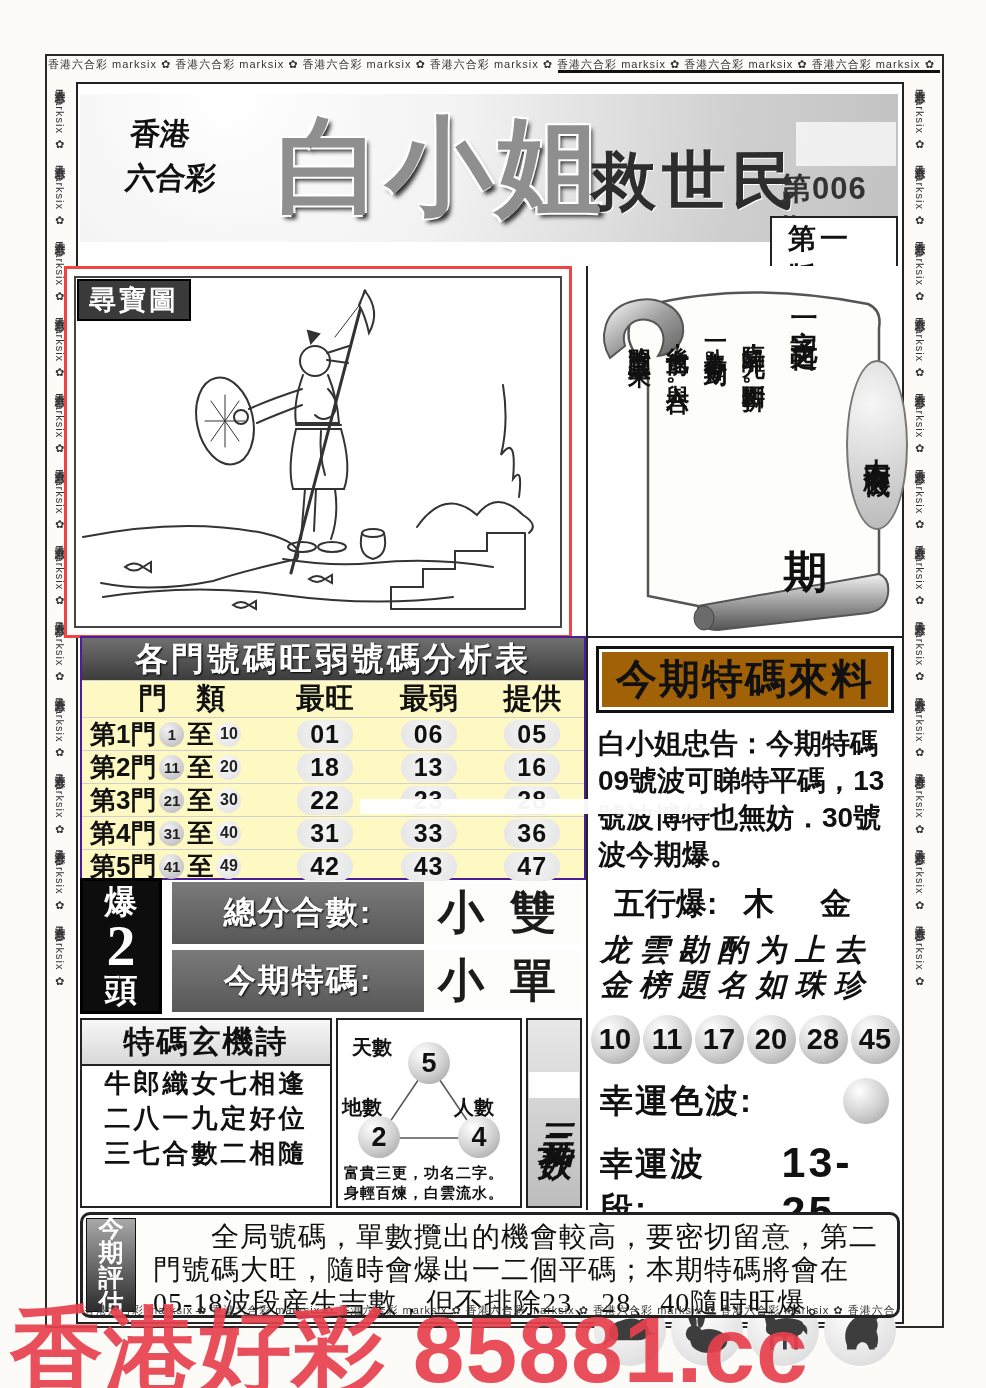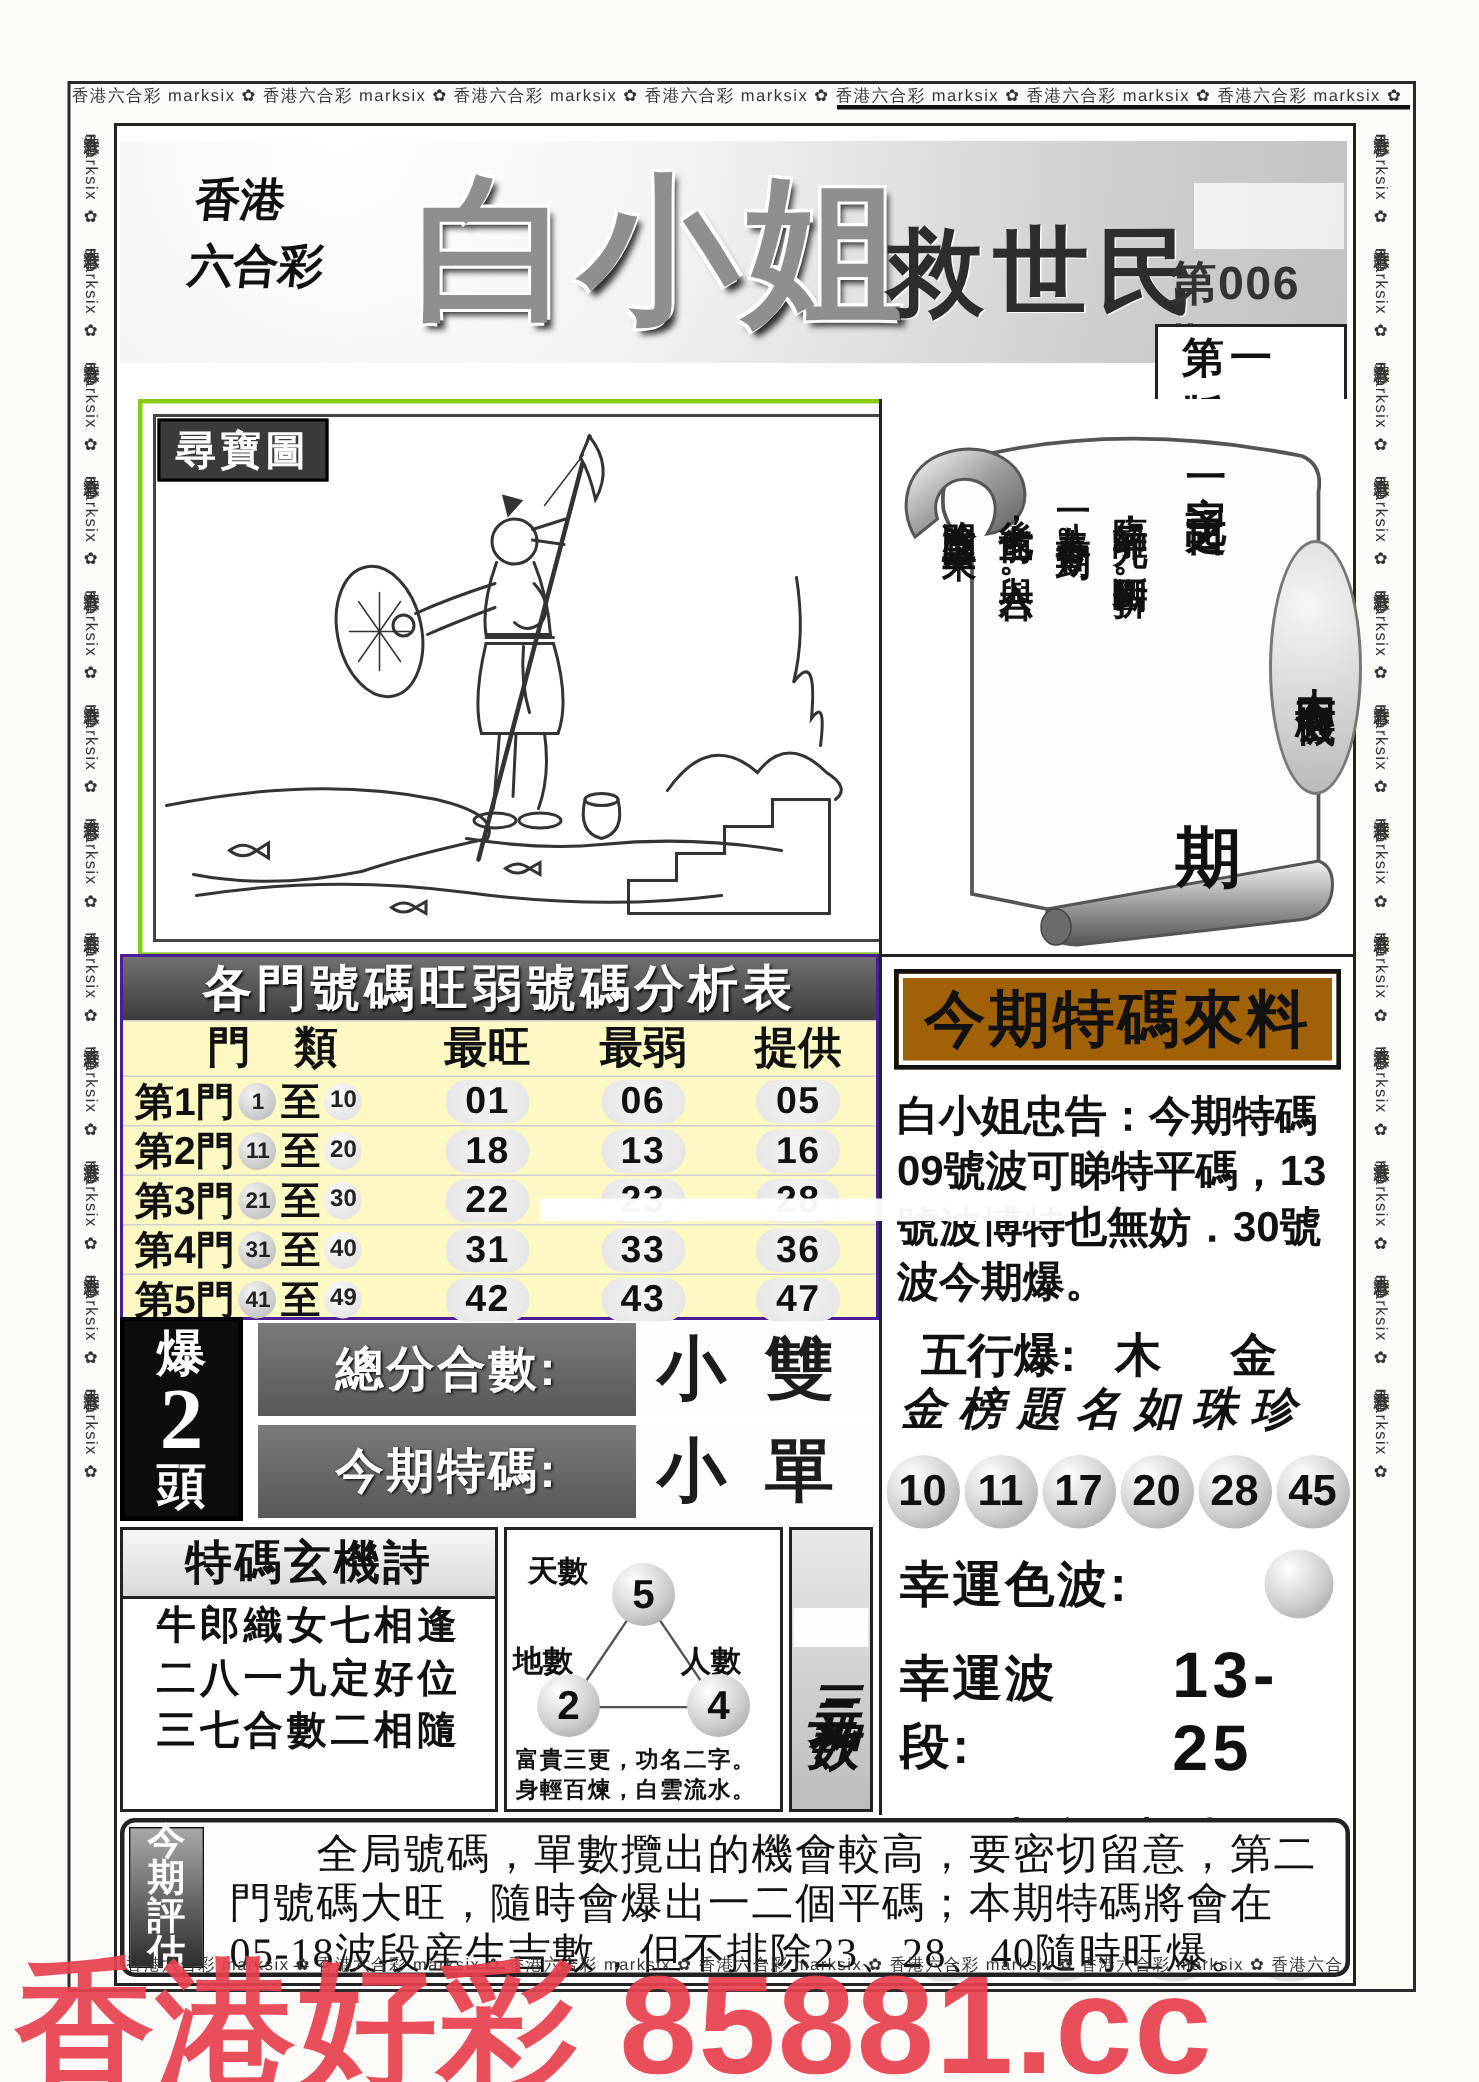--- a/index.html
+++ b/index.html
@@ -21,22 +21,22 @@
   .big-title{left:196px;top:2px;font-size:106px;font-weight:900;color:#8f8f8f;
     letter-spacing:4px;font-family:"Liberation Sans",sans-serif;
     text-shadow:-2px -2px 0 #fff,2px -2px 0 #fff,-2px 2px 0 #fff,3px 4px 4px #2f2f2f;text-align:right;}
   .sub-title{left:512px;top:44px;font-size:64px;font-weight:900;color:#2d2d2d;
     letter-spacing:6px;text-shadow:1px 1px 0 #fff;}
   .faded-box{left:716px;top:28px;width:100px;height:44px;background:#fff;opacity:.72;}
   .issue{left:700px;top:74px;font-size:31px;font-weight:900;color:#333;letter-spacing:1px;}
   .edition{left:690px;top:122px;background:#fff;border:2px solid #222;
     font-size:28px;font-weight:900;padding:2px 16px;letter-spacing:4px;}
   
-  .pic-box{left:92px;top:266px;width:502px;height:366px;background:#fff;
-    border:3px solid #84cc16;box-shadow:inset 0 0 0 7px #fff,inset 0 0 0 9px #444;}
+  .pic-box{left:64px;top:266px;width:502px;height:366px;background:#fff;
+    border:3px solid #ef4444;box-shadow:inset 0 0 0 7px #fff,inset 0 0 0 9px #444;}
   .pic-badge{left:10px;top:10px;background:#3a3a3a;color:#fff;border:2px solid #000;
     font-size:27px;font-weight:900;padding:1px 10px;letter-spacing:3px;z-index:3;}
   .pic-svg{left:6px;top:6px;}
   
   .tbl{left:80px;top:636px;width:502px;height:240px;border:2px solid #4c1d95;background:#fef9c3;}
   .tbl-title{height:42px;line-height:42px;text-align:center;color:#fff;
     font-size:33px;font-weight:900;letter-spacing:3px;
     background:linear-gradient(180deg,#707070,#3c3c3c);text-shadow:1px 1px 2px #000;}
   .trow{display:flex;border-top:1px solid #cfcfcf;height:32px;align-items:center;}
   .trow.head{height:36px;font-weight:900;font-size:29px;}
@@ -338,20 +338,21 @@
     <div class="badge-text">内有玄機</div>
   </div>
 
   <div class="abs special">
     <div class="sp-title">今期特碼來料</div>
     <div class="sp-advice">白小姐忠告：今期特碼09號波可睇特平碼，13號波博特也無妨．30號波今期爆。</div>
     <div class="sp-wuxing">
       <span>五行爆:</span>
       <span class="val">木金</span>
     </div>
+    <div class="sp-script">龙雲勘酌为上去</div>
     <div class="sp-script" style="margin-top:-6px;">金榜題名如珠珍</div>
     <div class="sp-balls">
       <div class="ball num-ball">10</div>
       <div class="ball num-ball">11</div>
       <div class="ball num-ball">17</div>
       <div class="ball num-ball">20</div>
       <div class="ball num-ball">28</div>
       <div class="ball num-ball">45</div>
     </div>
     <div class="sp-row">

